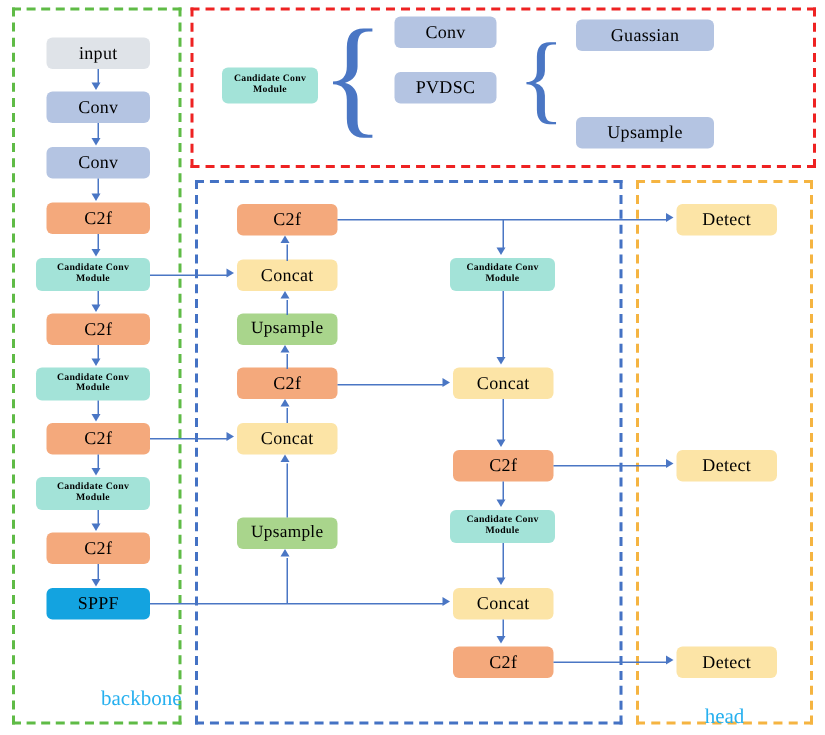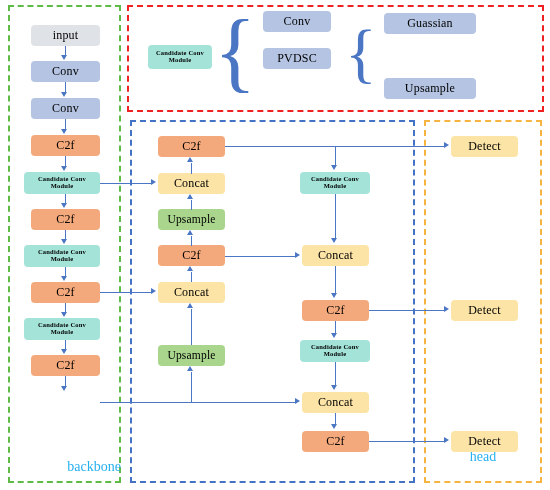--- a/index.html
+++ b/index.html
@@ -57,32 +57,33 @@
 <body>
 
 <div id="canvas">
 
   <div class="frame frame-backbone" style="left:8px;top:5px;width:113px;height:478px;"></div>
   <div class="frame frame-legend" style="left:127px;top:5px;width:417px;height:107px;"></div>
   <div class="frame frame-neck" style="left:130px;top:120px;width:285px;height:363px;"></div>
   <div class="frame frame-head" style="left:424px;top:120px;width:118px;height:363px;"></div>
 
   <div class="section-label" style="left:8px;top:459px;width:113px;text-align:right;">backbone</div>
-  <div class="section-label" style="left:424px;top:449px;width:118px;">head</div>
+  <div class="section-label" style="left:424px;top:471px;width:118px;">head</div>
 
   <div class="node n-input" style="left:31px;top:25px;width:69px;height:21px;font-size:12px;">input</div>
   <div class="node n-conv" style="left:31px;top:61px;width:69px;height:21px;font-size:12px;">Conv</div>
   <div class="node n-conv" style="left:31px;top:98px;width:69px;height:21px;font-size:12px;">Conv</div>
   <div class="node n-c2f" style="left:31px;top:135px;width:69px;height:21px;font-size:12px;">C2f</div>
   <div class="node n-ccm" style="left:24px;top:172px;width:76px;height:22px;padding:0 6px;">Candidate Conv Module</div>
   <div class="node n-c2f" style="left:31px;top:209px;width:69px;height:21px;font-size:12px;">C2f</div>
   <div class="node n-ccm" style="left:24px;top:245px;width:76px;height:22px;padding:0 6px;">Candidate Conv Module</div>
   <div class="node n-c2f" style="left:31px;top:282px;width:69px;height:21px;font-size:12px;">C2f</div>
   <div class="node n-ccm" style="left:24px;top:318px;width:76px;height:22px;padding:0 6px;">Candidate Conv Module</div>
   <div class="node n-c2f" style="left:31px;top:355px;width:69px;height:21px;font-size:12px;">C2f</div>
+  <div class="node n-sppf" style="left:31px;top:392px;width:69px;height:21px;font-size:12px;">SPPF</div>
 
   <div class="ln lnv" style="left:64.5px;top:46px;height:10px;"></div>
   <div class="arrow arr-down" style="left:61px;top:55px;"></div>
   <div class="ln lnv" style="left:64.5px;top:82px;height:11px;"></div>
   <div class="arrow arr-down" style="left:61px;top:92px;"></div>
   <div class="ln lnv" style="left:64.5px;top:119px;height:11px;"></div>
   <div class="arrow arr-down" style="left:61px;top:129px;"></div>
   <div class="ln lnv" style="left:64.5px;top:156px;height:11px;"></div>
   <div class="arrow arr-down" style="left:61px;top:166px;"></div>
   <div class="ln lnv" style="left:64.5px;top:194px;height:10px;"></div>

